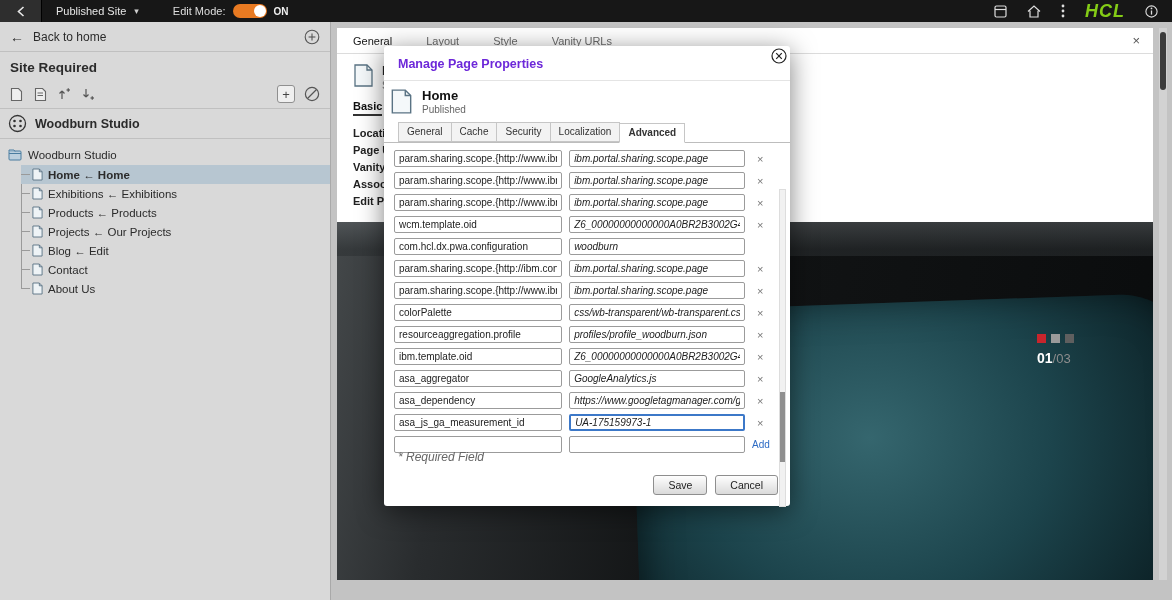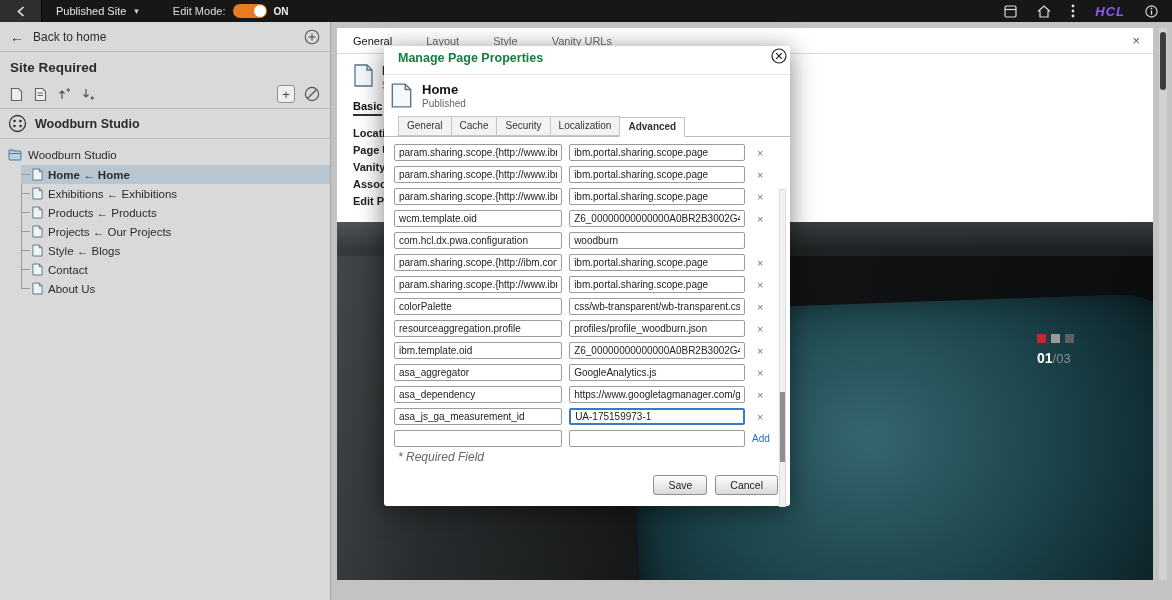--- a/index.html
+++ b/index.html
@@ -13,21 +13,21 @@
               justify-content:center; border-right:1px solid #000; cursor:pointer; }
   .pub-site { margin-left:14px; display:flex; align-items:center; gap:8px; cursor:pointer; }
   .caret { font-size:9px; color:#cfcfcf; }
   .edit-mode-label { margin-left:34px; color:#dedede; }
   .toggle { width:34px; height:14px; border-radius:8px; background:#e87a22; margin-left:8px;
             position:relative; cursor:pointer; }
   .toggle-knob { position:absolute; right:1px; top:1px; width:12px; height:12px; border-radius:50%; background:#fff; }
   .toggle-state { margin-left:6px; font-weight:bold; font-size:10px; color:#f0f0f0; }
   .topbar-right { margin-left:auto; display:flex; align-items:center; gap:20px; margin-right:14px; }
   .tb-ico { display:flex; align-items:center; cursor:pointer; }
-  .hcl-logo { font-style:italic; font-weight:bold; font-size:13px; letter-spacing:1px; color:#8b5cf6; }
+  .hcl-logo { font-style:italic; font-weight:bold; font-size:18px; letter-spacing:1px; color:#84cc16; }
 
   
   .sidebar { position:absolute; top:22px; left:0; width:331px; height:578px; background:#d9d9d9;
              border-right:1px solid #a9a9a9; color:#2b2b2b; }
   .sb-back { height:30px; display:flex; align-items:center; padding:0 10px; border-bottom:1px solid #c0c0c0; font-size:12px; }
   .sb-back-arrow { font-size:14px; margin-right:9px; }
   .sb-plus { margin-left:auto; display:flex; cursor:pointer; }
   .sb-title { padding:8px 10px 5px; font-weight:bold; font-size:13.5px; }
   .sb-toolbar { height:29px; display:flex; align-items:center; padding:0 10px; border-bottom:1px solid #c0c0c0; gap:11px; }
   .sb-toolbar .right { margin-left:auto; display:flex; gap:9px; align-items:center; }
@@ -78,34 +78,34 @@
   .counter .cur { color:#fff; font-weight:bold; font-size:14px;text-align:center; }
 
   
   .page-scrollbar { position:absolute; right:5px; top:28px; width:8px; height:552px; background:#d2d2d2; z-index:4; }
   .page-scroll-thumb { position:absolute; top:4px; left:1px; width:6px; height:58px; background:#3c3c3c; border-radius:3px; cursor:pointer; }
 
   
   .modal { position:absolute; left:384px; top:46px; width:406px; height:460px; background:#fff;
            box-shadow:0 5px 26px rgba(0,0,0,.5); border-radius:3px; z-index:10; }
   .modal-close { position:absolute; top:2px; right:3px; cursor:pointer; }
-  .modal-title { font-weight:bold; font-size:12.5px; padding:5px 14px 9px; border-bottom:1px solid #e4e4e4; color:#15803d; }
+  .modal-title { font-weight:bold; font-size:12.5px; padding:11px 14px 9px; border-bottom:1px solid #e4e4e4; color:#6d28d9; }
   .modal-page { display:flex; align-items:center; gap:9px; padding:7px 6px 5px; }
   .mp-title { font-weight:bold; font-size:13px; color:#111; }
   .mp-status { font-size:10px; color:#666; margin-top:1px; }
   .modal-tabs { display:flex; padding:0 14px; height:20px; align-items:flex-end; font-size:10px;
                 color:#333; border-bottom:1px solid #bdbdbd; margin-top:3px; }
   .modal-tab { padding:3px 8px 4px; border:1px solid #c6c6c6; margin-right:-1px; background:#f3f3f3; cursor:pointer; }
   .modal-tab.active { background:#fff; font-weight:bold; border-bottom:1px solid #fff; position:relative; top:1px; }
   .rows-area { position:relative; padding:7px 22px 0 10px; height:318px; }
   .kv-row { display:flex; align-items:center; margin-bottom:5px; gap:7px; }
   .kv-row input { height:17px; border:1px solid #9b9b9b; border-radius:2px; font-size:10px;
                   padding:1px 4px; font-family:inherit; color:#222; background:#fff; }
   .kv-key { width:170px; }
-  .kv-val { width:178px; }
+  .kv-val { width:178px;font-style:italic; }
   .kv-val.focused { border:2px solid #3c78c8 !important; }
   .kv-action { width:16px; text-align:center; color:#777; font-size:11px; cursor:pointer; }
   .kv-action.add { color:#2d6bc4; font-size:10px; }
   .modal-scrollbar { position:absolute; right:4px; top:4px; bottom:2px; width:7px; background:#f1f1f1; border:1px solid #ddd; }
   .modal-scroll-thumb { position:absolute; left:0; top:64%; width:5px; height:70px; background:#8f8f8f; cursor:pointer; }
   .required-note { position:absolute; left:14px; bottom:42px; font-size:12px; font-style:italic; color:#666; }
   .modal-buttons { position:absolute; right:12px; bottom:11px; display:flex; gap:8px; }
   .btn { padding:3px 14px; font-size:10.5px; border:1px solid #8e8e8e; border-radius:3px;
          background:linear-gradient(#fefefe,#dadada); color:#222; cursor:pointer; }
 
@@ -260,21 +260,21 @@
             <path d="M1 1 h7 l3 3 v9 h-10 z" fill="#eef3f6" stroke="#5a7384" stroke-width="1"></path>
             <path d="M8 1 v3 h3" fill="none" stroke="#5a7384" stroke-width="1"></path>
           </svg>
           <span>Projects ← Our Projects</span>
         </div>
         <div class="tree-item">
           <svg class="doc-ico" width="11" height="13" viewBox="0 0 12 14">
             <path d="M1 1 h7 l3 3 v9 h-10 z" fill="#eef3f6" stroke="#5a7384" stroke-width="1"></path>
             <path d="M8 1 v3 h3" fill="none" stroke="#5a7384" stroke-width="1"></path>
           </svg>
-          <span>Style ← Blogs</span>
+          <span>Blog ← Edit</span>
         </div>
         <div class="tree-item">
           <svg class="doc-ico" width="11" height="13" viewBox="0 0 12 14">
             <path d="M1 1 h7 l3 3 v9 h-10 z" fill="#eef3f6" stroke="#5a7384" stroke-width="1"></path>
             <path d="M8 1 v3 h3" fill="none" stroke="#5a7384" stroke-width="1"></path>
           </svg>
           <span>Contact</span>
         </div>
         <div class="tree-item">
           <svg class="doc-ico" width="11" height="13" viewBox="0 0 12 14">

